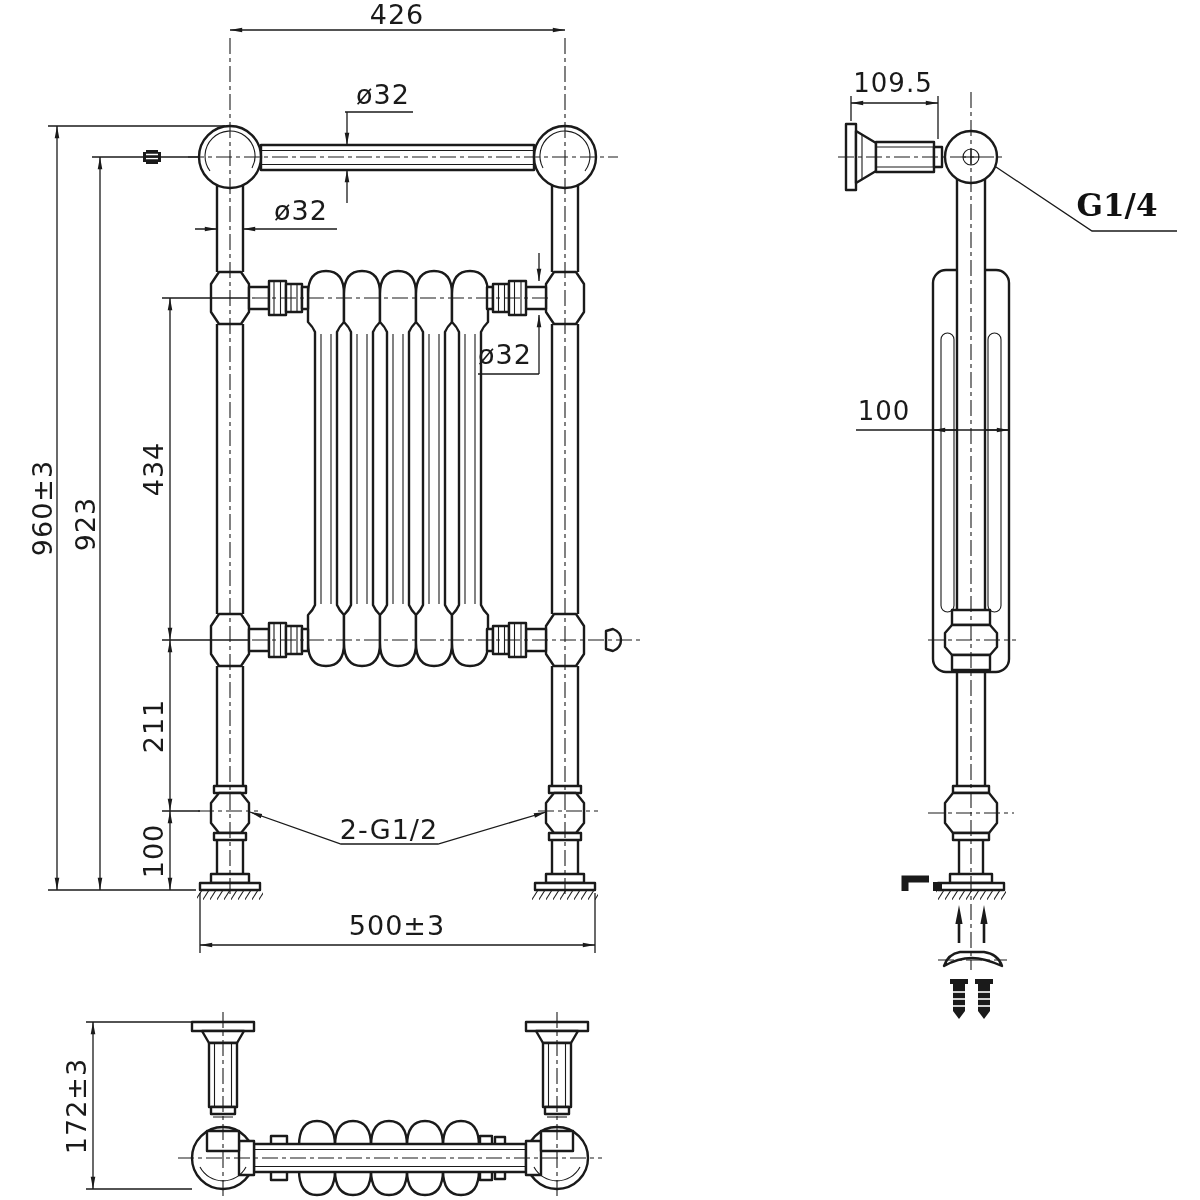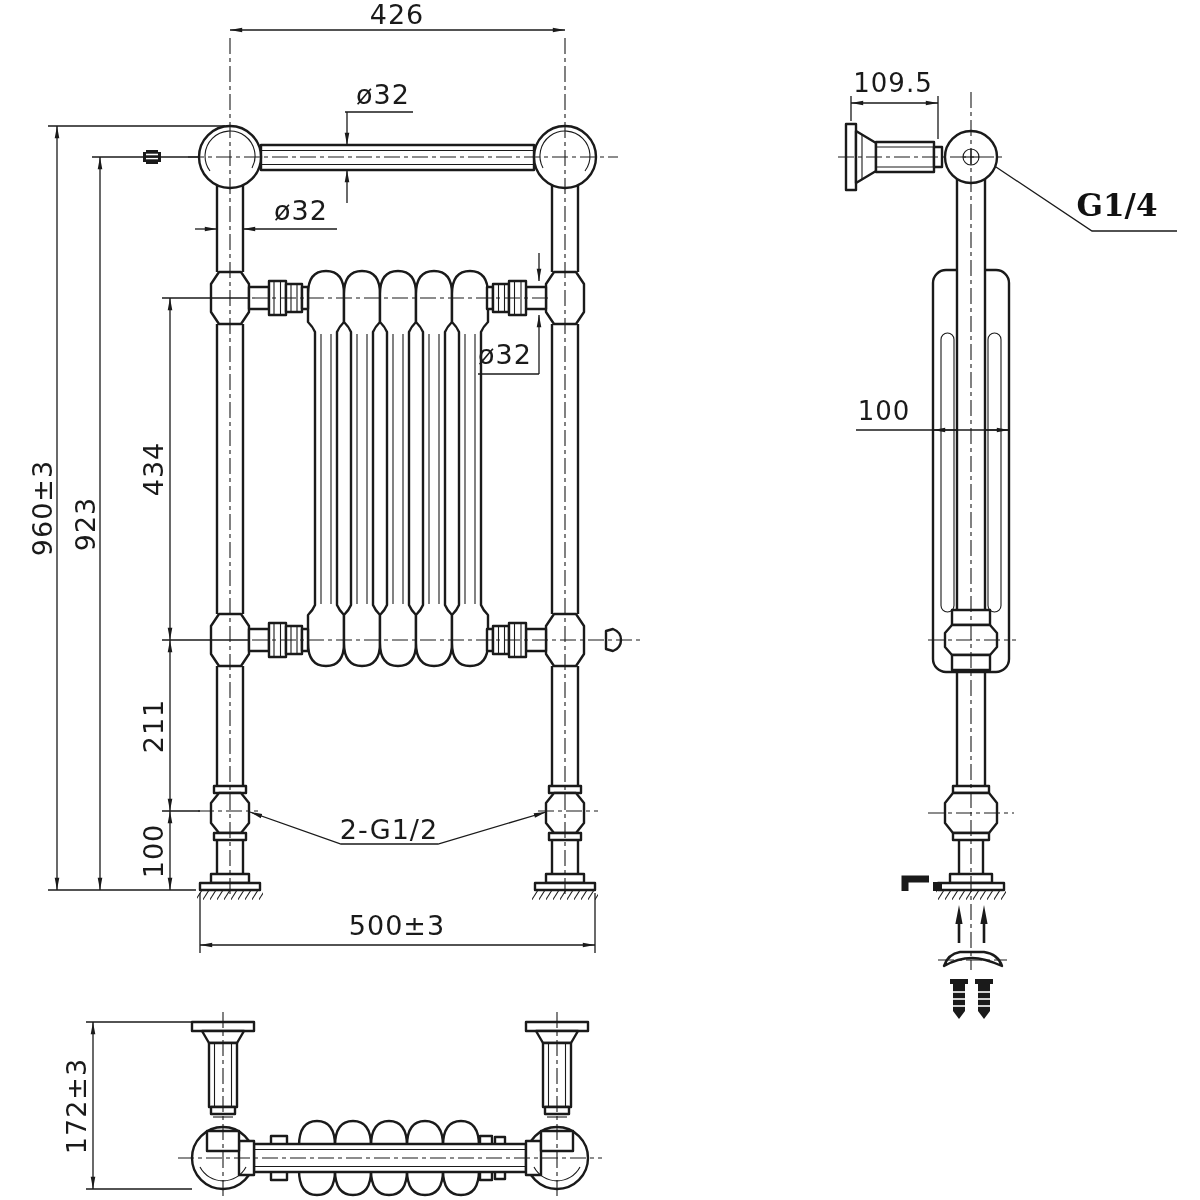--- a/index.html
+++ b/index.html
@@ -1,16 +1,16 @@
 <!DOCTYPE html>
 <html><head>
 <meta charset="utf-8">
 <style>
   html,body{margin:0;padding:0;background:#fff;}
-  .stage{width:1200px;height:1200px;background:#fff;position:relative;overflow:hidden;}
+  .stage{width:1200px;height:1200px;background:#fff;position:relative;overflow:hidden;border-radius:21px;}
   svg{display:block;}
   .ol{fill:none;stroke:#1a1a1a;stroke-width:2.4;stroke-linejoin:round;stroke-linecap:butt;}
   .olf{fill:#ffffff;stroke:#1a1a1a;stroke-width:2.4;stroke-linejoin:round;}
   .thin{fill:none;stroke:#1a1a1a;stroke-width:1.1;}
   .cl{fill:none;stroke:#1a1a1a;stroke-width:1.1;stroke-dasharray:16 4 4 4;}
   .dim{fill:none;stroke:#1a1a1a;stroke-width:1.3;}
   .dtxt{font-family:"DejaVu Sans",sans-serif;font-size:27px;fill:#1a1a1a;letter-spacing:1px;}
   .dtxt2{font-family:"DejaVu Sans",sans-serif;font-size:26px;fill:#1a1a1a;letter-spacing:1px;}
   .gtxt{font-family:"DejaVu Serif",serif;font-size:31px;font-weight:bold;fill:#111;}
   .blk{fill:#1a1a1a;stroke:none;}

